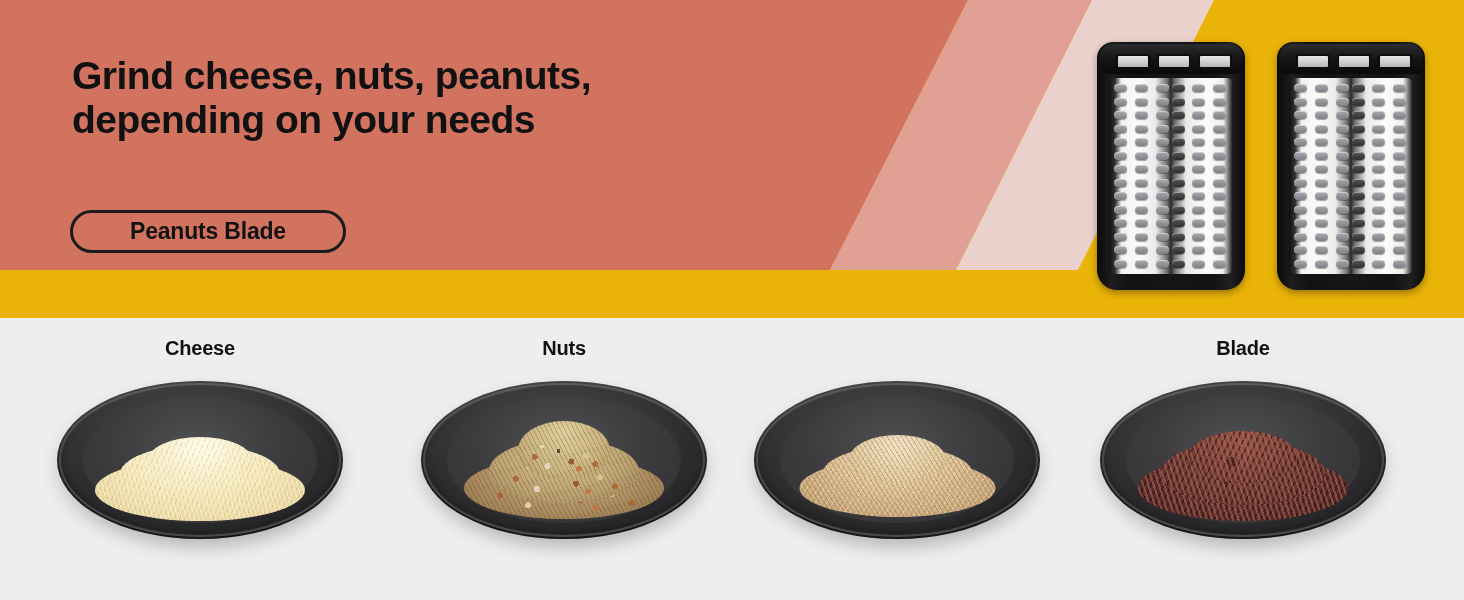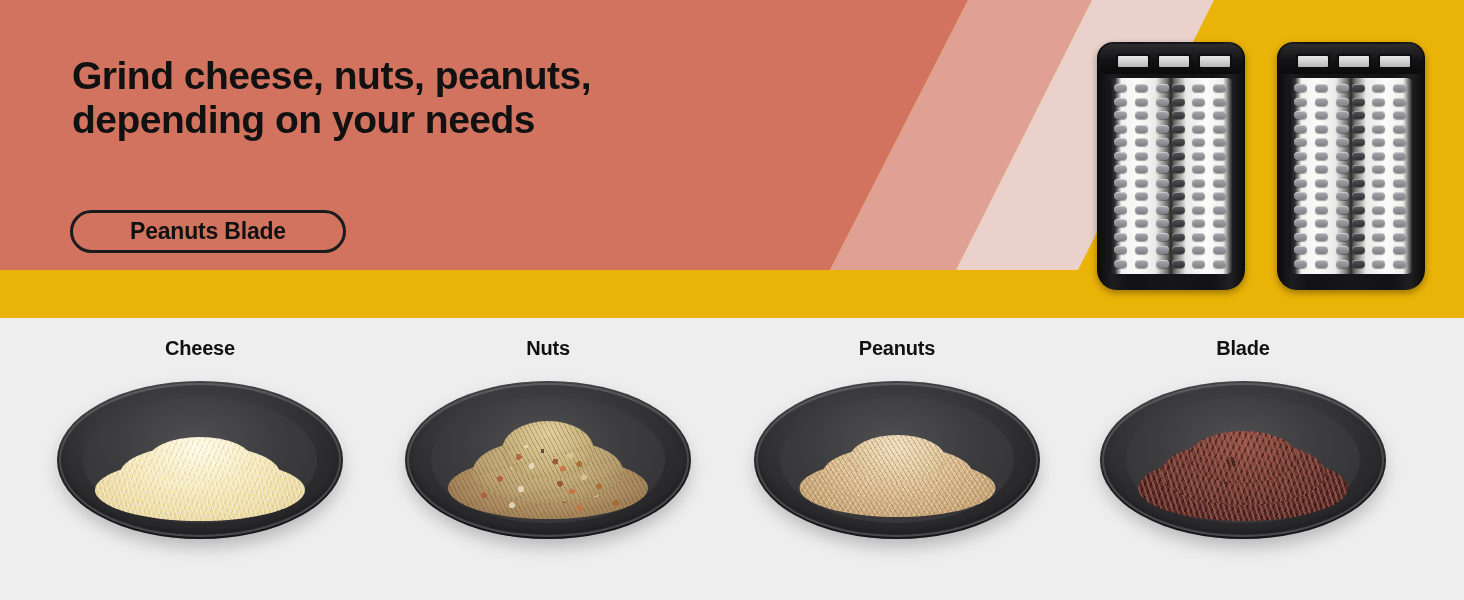--- a/index.html
+++ b/index.html
@@ -407,21 +407,21 @@
                 <span class="grain"></span>
               </div>
             <div class="heap-layer h3">
                 <span class="grain"></span>
               </div>
           </div>
         </div>
       </div>
     </div>
 
-    <div class="item" style="left:378px;">
+    <div class="item" style="left:394px;">
       <div class="item-label">Nuts</div>
       <div class="plate-wrap">
         <div class="plate-shadow"></div>
         <div class="plate">
           <div class="plate-rim"></div>
           <div class="plate-well"></div>
           <div class="heap nuts" style="left:50%;bottom:20px;width:220px;height:118px;">
             <div class="heap-layer h1">
                 <span class="grain"></span>
               </div>
@@ -430,21 +430,20 @@
               </div>
             <div class="heap-layer h3">
                 <span class="grain"></span>
               </div>
           </div>
         </div>
       </div>
     </div>
 
     <div class="item" style="left:727px;">
-      <div class="item-label">Peanuts</div>
       <div class="plate-wrap">
         <div class="plate-shadow"></div>
         <div class="plate">
           <div class="plate-rim"></div>
           <div class="plate-well"></div>
           <div class="heap peanuts" style="left:50%;bottom:22px;width:215px;height:106px;">
             <div class="heap-layer h1">
                 <span class="grain"></span>
               </div>
             <div class="heap-layer h2">

